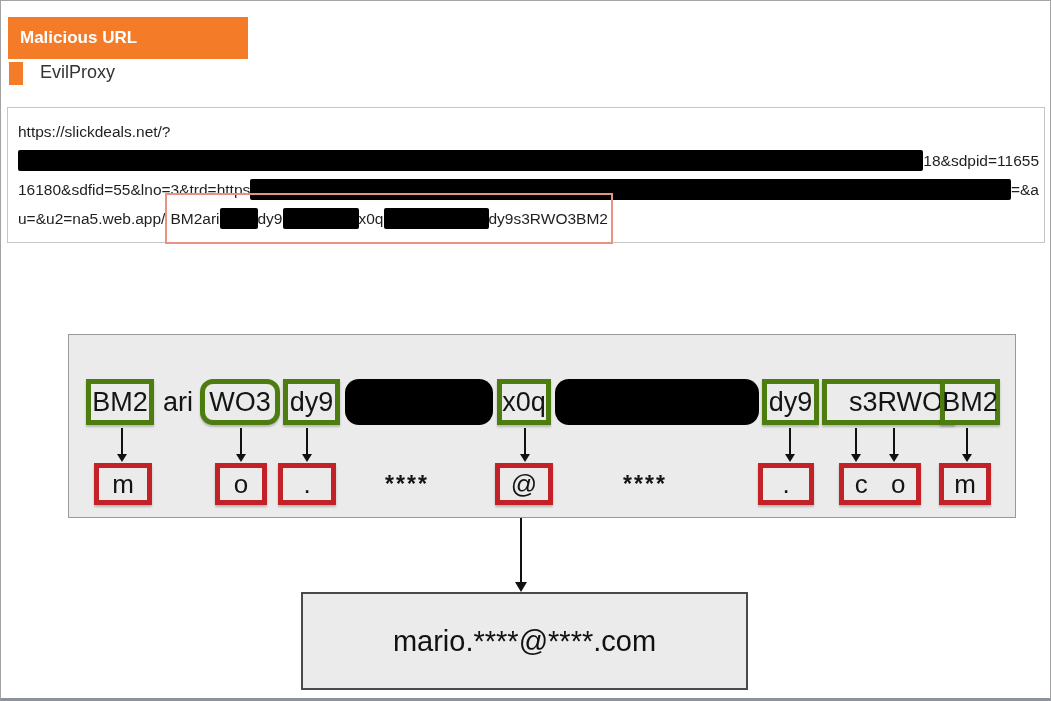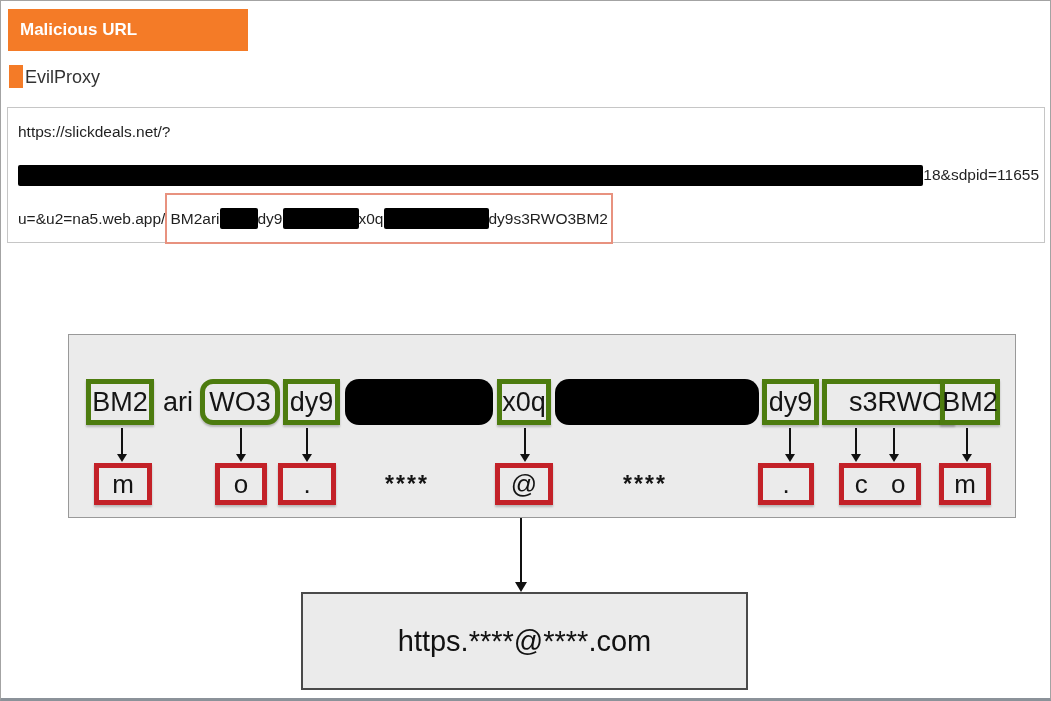--- a/index.html
+++ b/index.html
@@ -12,37 +12,37 @@
     background: #ffffff;
     border: 1px solid #a3a3a3;
     border-bottom: 3px solid #8b9299;
     font-family: "Liberation Sans", sans-serif;
     overflow: hidden;
   }
 
   
   .header-bar {
     position: absolute;
-    left: 7px; top: 8px;
+    left: 7px; top: 16px;
     width: 240px; height: 42px;
     background: #f47b27;
     color: #ffffff;
     font-size: 17px;
     font-weight: bold;
     display: flex;
     align-items: center;
     padding-left: 12px;
   }
   .legend {
     position: absolute;
     left: 8px; top: 61px;
     height: 26px;
     display: flex;
-    align-items: flex-end;
-    gap: 2px;
+    align-items: flex-start;
+    gap: 17px;
   }
   .legend-swatch {
     width: 14px; height: 23px;
     background: #f47b27;
   }
   .legend-label {
     font-size: 18px;
     color: #333333;
   }
 
@@ -212,20 +212,25 @@
   </div>
 
   <div class="url-table">
     <div class="url-value-cell">
       <div class="url-line">
         <span>https://slickdeals.net/?</span>
       </div>
       <div class="url-line">
         <span class="redact redact-fill"></span>
         <span>18&amp;sdpid=11655</span>
+      </div>
+      <div class="url-line">
+        <span>16180&amp;sdfid=55&amp;lno=3&amp;trd=https</span>
+        <span class="redact redact-fill"></span>
+        <span>=&amp;a</span>
       </div>
       <div class="url-line">
         <span>u=&amp;u2=na5.web.app/</span>
         <span class="enc-wrap">
           <span>BM2ari</span>
           <span class="redact rw1"></span>
           <span>dy9</span>
           <span class="redact rw2"></span>
           <span>x0q</span>
           <span class="redact rw3"></span>
@@ -267,16 +272,16 @@
     <div class="btok btok-box co-box" style="left:770px;width:82px;">
       <span>c</span>
       <span>o</span>
     </div>
     <div class="btok btok-box" style="left:870px;width:52px;">m</div>
   </div>
 
   <div class="main-arrow"></div>
 
   <div class="result-box">
-    <span>https.****@****.com</span>
+    <span>mario.****@****.com</span>
   </div>
 
 </div>
 
 </body></html>

